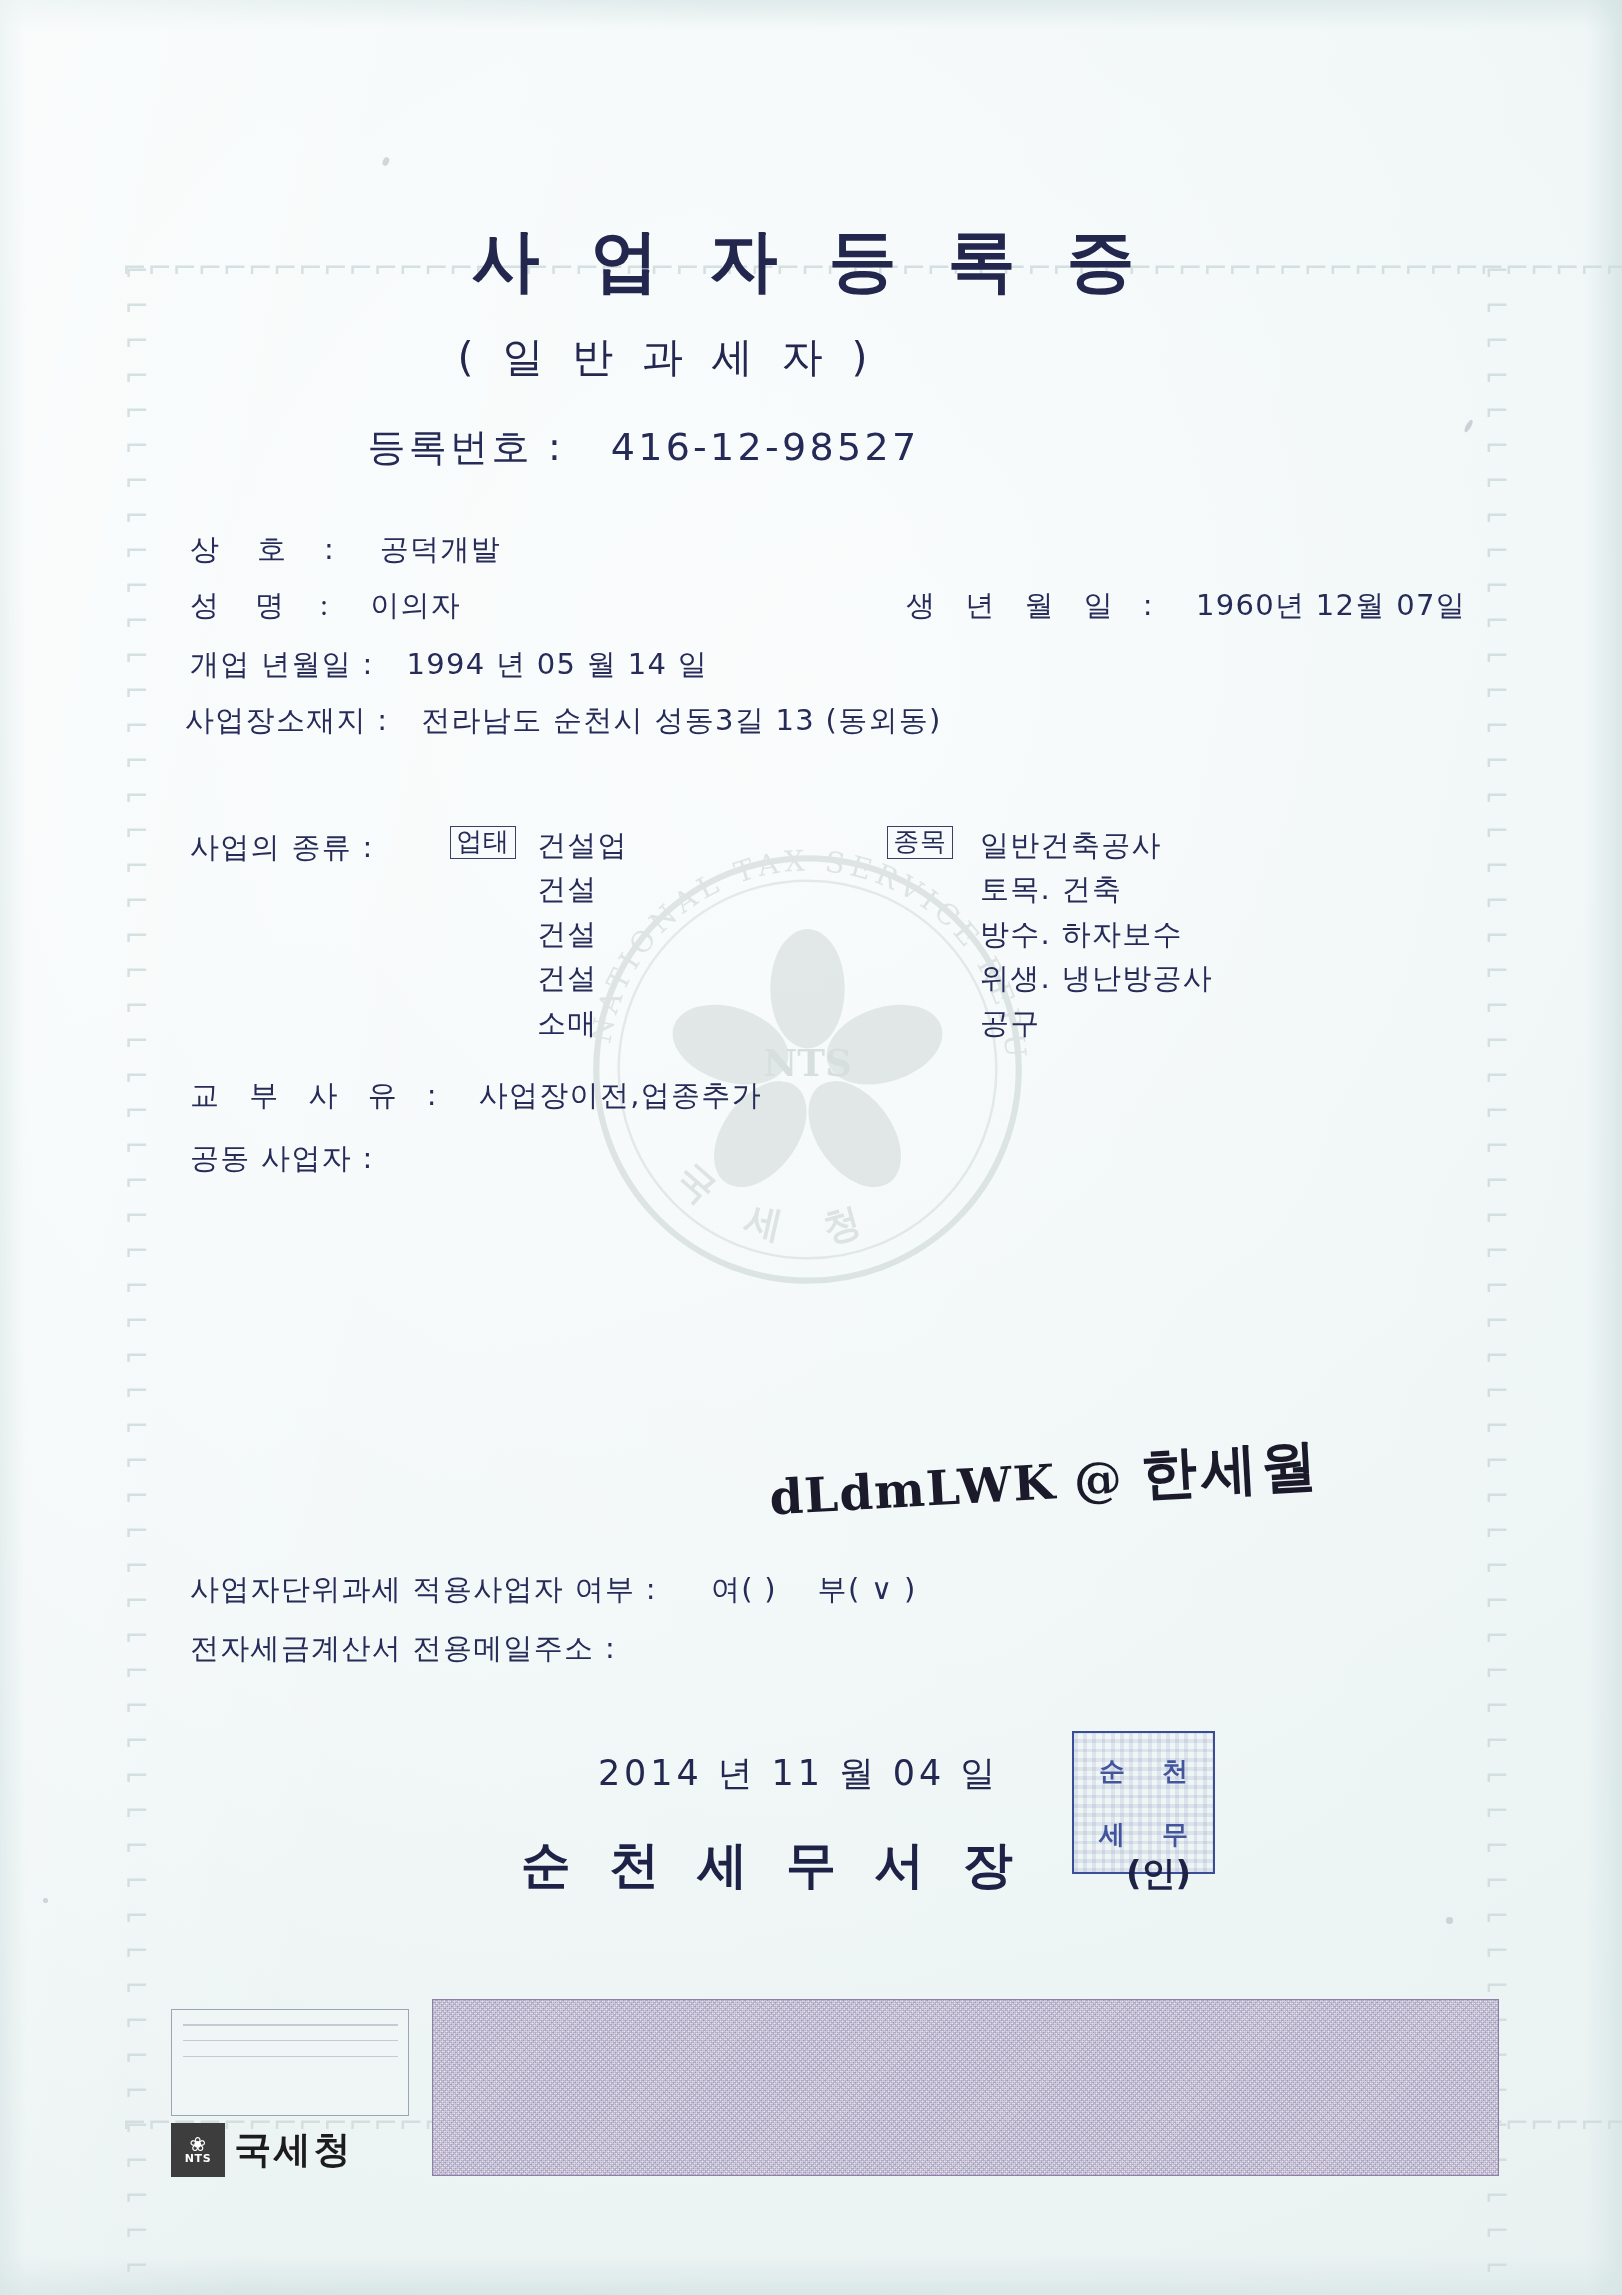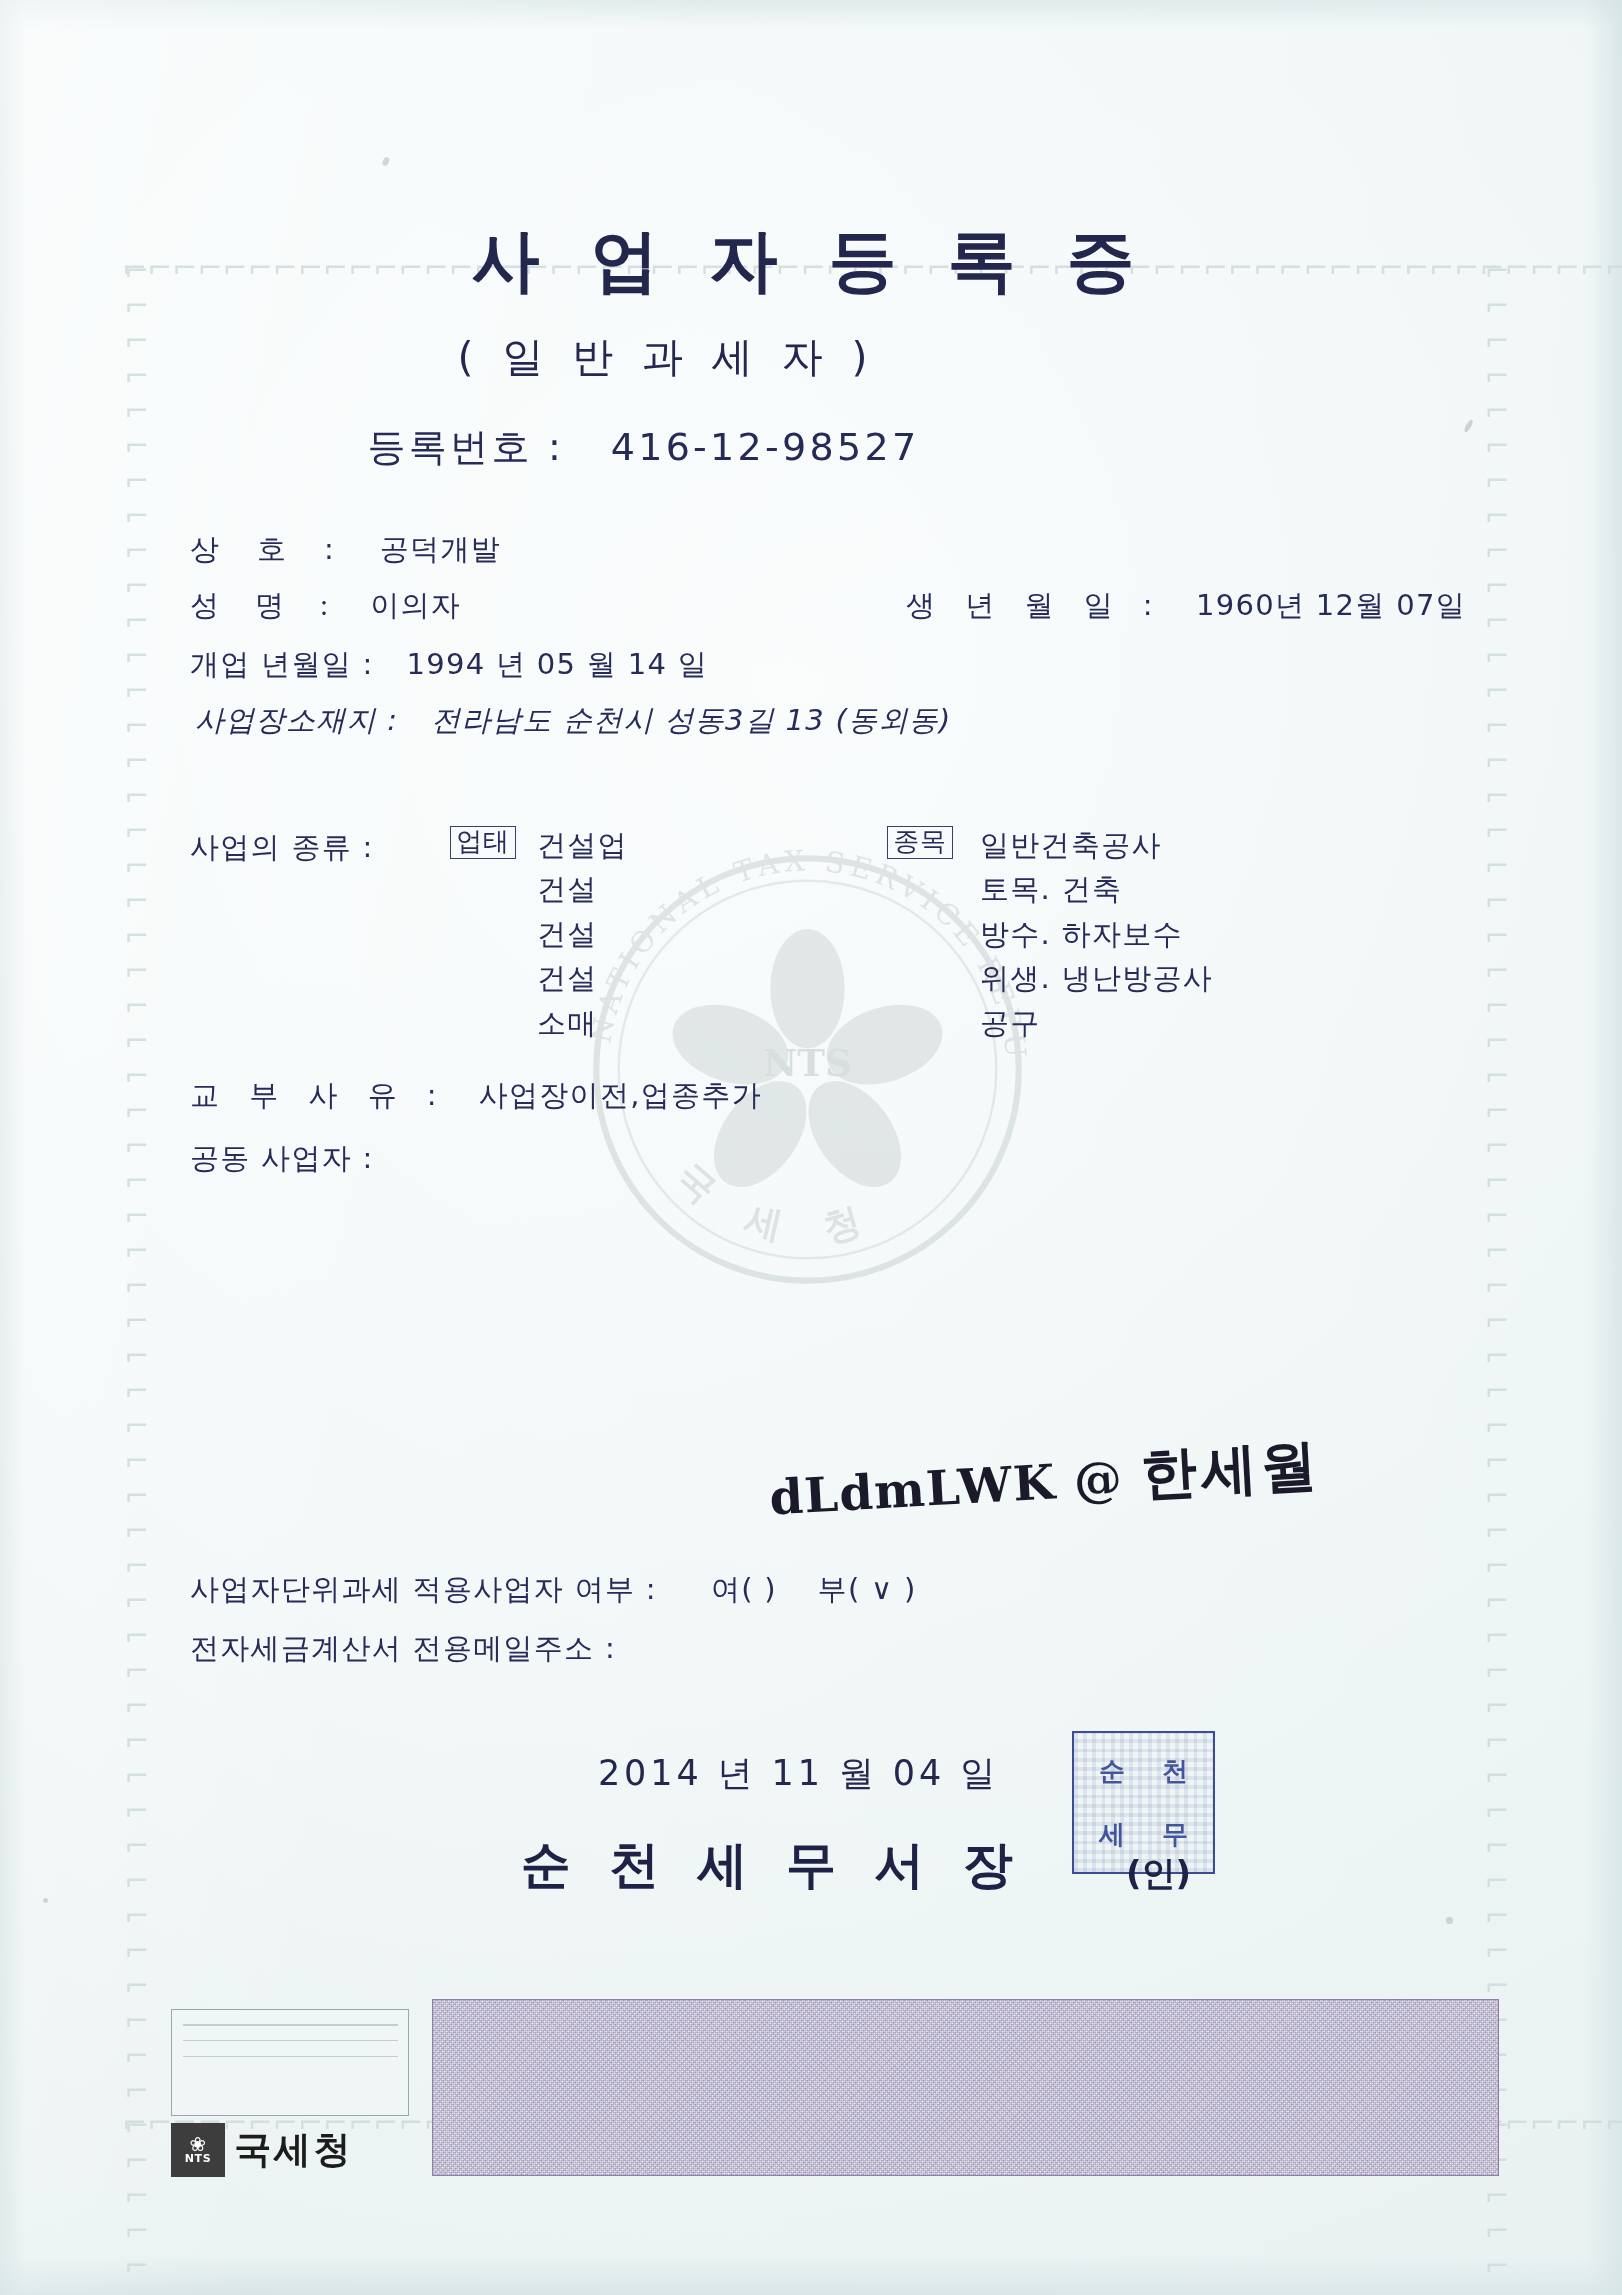--- a/index.html
+++ b/index.html
@@ -343,21 +343,21 @@
     <span style="display:inline-block;width:11.8px;"></span>
     <span>1960년 12월 07일</span>
   </div>
 
   <div class="row" style="left:190px; top:645px;">
     <span>개업  년월일 :</span>
     <span style="display:inline-block;width:11.8px;"></span>
     <span>1994 년  05 월  14 일</span>
   </div>
 
-  <div class="row" style="left:195px; top:701px;font-style:italic;">
+  <div class="row" style="left:185px; top:701px;">
     <span>사업장소재지 :</span>
     <span style="display:inline-block;width:11.8px;"></span>
     <span>전라남도  순천시  성동3길  13 (동외동)</span>
   </div>
 
   <div class="row" style="left:190px; top:828px;">사업의  종류 :</div>
 
   <div class="row" style="left:450px; top:823px;">
     <span class="boxed">업태</span>
   </div>

